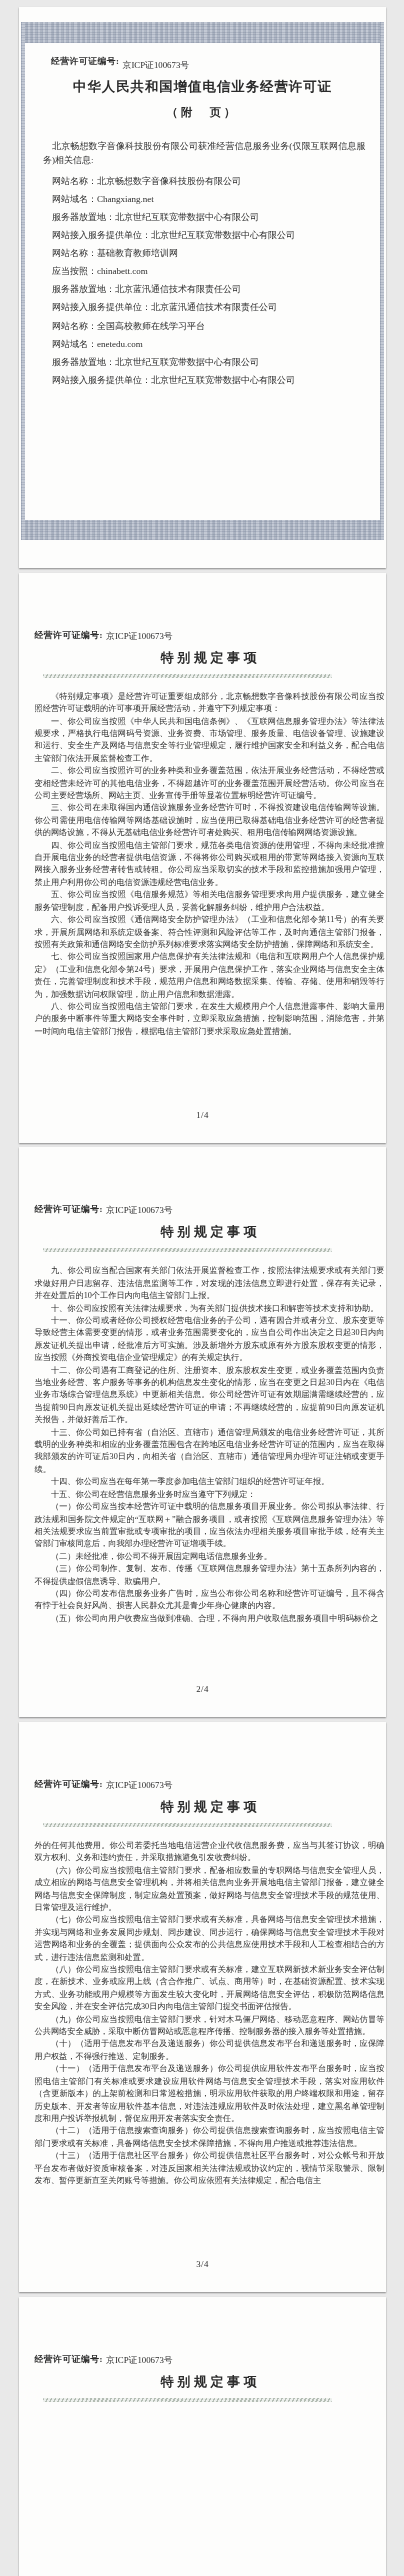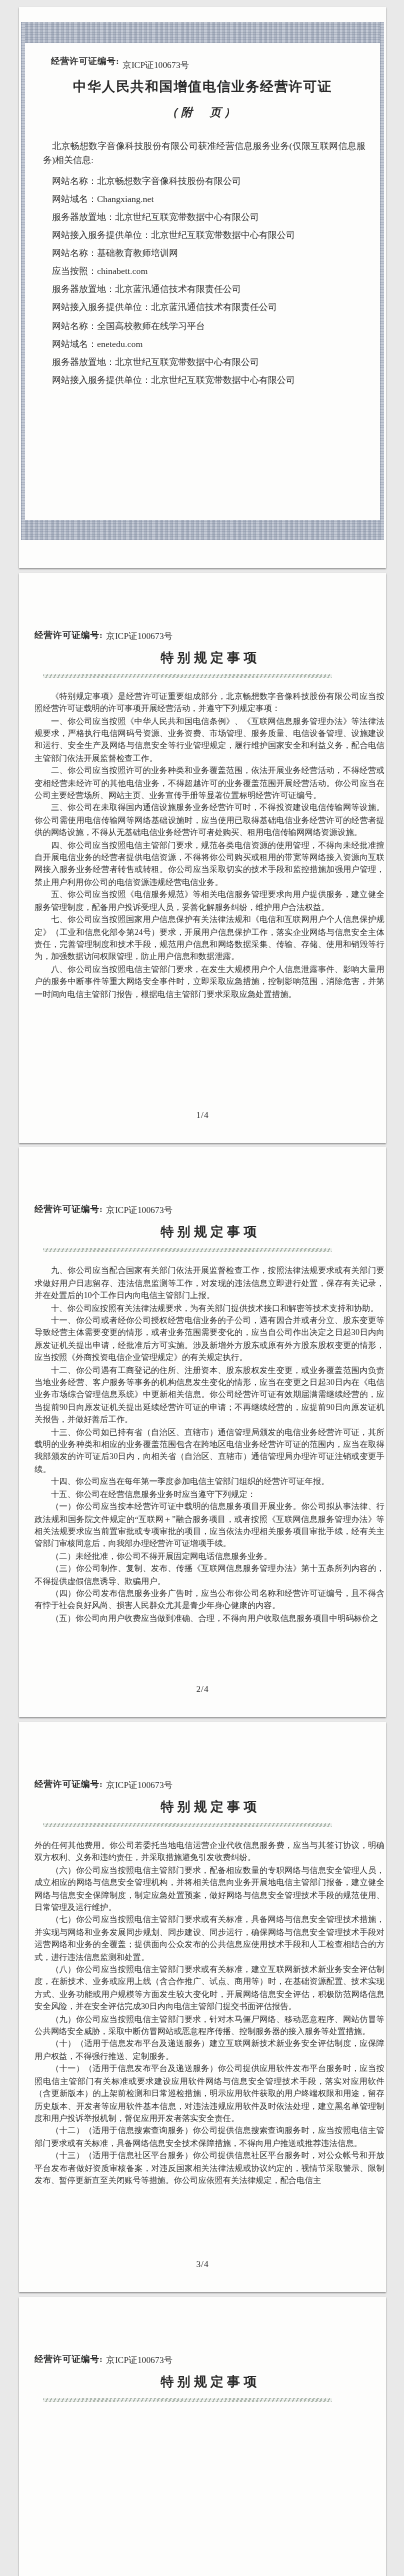--- a/index.html
+++ b/index.html
@@ -42,21 +42,21 @@
     letter-spacing:0;
   }
   .cover-title{
     position:absolute;top:71px;left:0;right:0;
     text-align:center;
     font-size:13.4px;font-weight:bold;letter-spacing:1px;
   }
   .cover-subtitle{
     position:absolute;top:98px;left:0;right:0;
     text-align:center;
-    font-size:11.3px;font-weight:bold;letter-spacing:3.1px;font-style:italic;
+    font-size:11.3px;font-weight:bold;letter-spacing:3.1px;
   }
   .cover-body{
     position:absolute;top:133px;left:24px;right:20.6px;
   }
   .cover-intro{
     margin:0 0 7.2px 0;
     font-size:9px;line-height:1.55;
     text-indent:1em;text-align:justify;
   }
   .cover-line{
@@ -144,20 +144,21 @@
     </div>
     <div class="prov-title">特别规定事项</div>
     <div class="wavy"></div>
     <div class="prov-body">
           <p>《特别规定事项》是经营许可证重要组成部分，北京畅想数字音像科技股份有限公司应当按照经营许可证载明的许可事项开展经营活动，并遵守下列规定事项：</p>
           <p>一、你公司应当按照《中华人民共和国电信条例》、《互联网信息服务管理办法》等法律法规要求，严格执行电信网码号资源、业务资费、市场管理、服务质量、电信设备管理、设施建设和运行、安全生产及网络与信息安全等行业管理规定，履行维护国家安全和利益义务，配合电信主管部门依法开展监督检查工作。</p>
           <p>二、你公司应当按照许可的业务种类和业务覆盖范围，依法开展业务经营活动，不得经营或变相经营未经许可的其他电信业务，不得超越许可的业务覆盖范围开展经营活动。你公司应当在公司主要经营场所、网站主页、业务宣传手册等显著位置标明经营许可证编号。</p>
           <p>三、你公司在未取得国内通信设施服务业务经营许可时，不得投资建设电信传输网等设施。你公司需使用电信传输网等网络基础设施时，应当使用已取得基础电信业务经营许可的经营者提供的网络设施，不得从无基础电信业务经营许可者处购买、租用电信传输网网络资源设施。</p>
           <p>四、你公司应当按照电信主管部门要求，规范各类电信资源的使用管理，不得向未经批准擅自开展电信业务的经营者提供电信资源，不得将你公司购买或租用的带宽等网络接入资源向互联网接入服务业务经营者转售或转租。你公司应当采取切实的技术手段和监控措施加强用户管理，禁止用户利用你公司的电信资源违规经营电信业务。</p>
           <p>五、你公司应当按照《电信服务规范》等相关电信服务管理要求向用户提供服务，建立健全服务管理制度，配备用户投诉受理人员，妥善化解服务纠纷，维护用户合法权益。</p>
+          <p>六、你公司应当按照《通信网络安全防护管理办法》（工业和信息化部令第11号）的有关要求，开展所属网络和系统定级备案、符合性评测和风险评估等工作，及时向通信主管部门报备，按照有关政策和通信网络安全防护系列标准要求落实网络安全防护措施，保障网络和系统安全。</p>
           <p>七、你公司应当按照国家用户信息保护有关法律法规和《电信和互联网用户个人信息保护规定》（工业和信息化部令第24号）要求，开展用户信息保护工作，落实企业网络与信息安全主体责任，完善管理制度和技术手段，规范用户信息和网络数据采集、传输、存储、使用和销毁等行为，加强数据访问权限管理，防止用户信息和数据泄露。</p>
           <p>八、你公司应当按照电信主管部门要求，在发生大规模用户个人信息泄露事件、影响大量用户的服务中断事件等重大网络安全事件时，立即采取应急措施，控制影响范围，消除危害，并第一时间向电信主管部门报告，根据电信主管部门要求采取应急处置措施。</p>
         </div>
     <div class="page-num">1/4</div>
   </div>
 
   <div class="page page-prov">
     <div class="prov-license">
       <span>经营许可证编号:</span><span class="num">京ICP证100673号</span>
     </div>
@@ -185,21 +186,21 @@
       <span>经营许可证编号:</span><span class="num">京ICP证100673号</span>
     </div>
     <div class="prov-title">特别规定事项</div>
     <div class="wavy"></div>
     <div class="prov-body">
           <p class="cont">外的任何其他费用。你公司若委托当地电信运营企业代收信息服务费，应当与其签订协议，明确双方权利、义务和违约责任，并采取措施避免引发收费纠纷。</p>
           <p>（六）你公司应当按照电信主管部门要求，配备相应数量的专职网络与信息安全管理人员，成立相应的网络与信息安全管理机构，并将相关信息向业务开展地电信主管部门报备，建立健全网络与信息安全保障制度，制定应急处置预案，做好网络与信息安全管理技术手段的规范使用、日常管理及运行维护。</p>
           <p>（七）你公司应当按照电信主管部门要求或有关标准，具备网络与信息安全管理技术措施，并实现与网络和业务发展同步规划、同步建设、同步运行，确保网络与信息安全管理技术手段对运营网络和业务的全覆盖；提供面向公众发布的公共信息应使用技术手段和人工检查相结合的方式，进行违法信息监测和处置。</p>
           <p>（八）你公司应当按照电信主管部门要求或有关标准，建立互联网新技术新业务安全评估制度，在新技术、业务或应用上线（含合作推广、试点、商用等）时，在基础资源配置、技术实现方式、业务功能或用户规模等方面发生较大变化时，开展网络信息安全评估，积极防范网络信息安全风险，并在安全评估完成30日内向电信主管部门提交书面评估报告。</p>
           <p>（九）你公司应当按照电信主管部门要求，针对木马僵尸网络、移动恶意程序、网站仿冒等公共网络安全威胁，采取中断仿冒网站或恶意程序传播、控制服务器的接入服务等处置措施。</p>
-          <p>（十）（适用于信息发布平台及递送服务）建立互联网新技术新业务安全评估制度，应保障用户权益，不得强行推送、定制服务。</p>
+          <p>（十）（适用于信息发布平台及递送服务）你公司提供信息发布平台和递送服务时，应保障用户权益，不得强行推送、定制服务。</p>
           <p>（十一）（适用于信息发布平台及递送服务）你公司提供应用软件发布平台服务时，应当按照电信主管部门有关标准或要求建设应用软件网络与信息安全管理技术手段，落实对应用软件（含更新版本）的上架前检测和日常巡检措施，明示应用软件获取的用户终端权限和用途，留存历史版本、开发者等应用软件基本信息，对违法违规应用软件及时依法处理，建立黑名单管理制度和用户投诉举报机制，督促应用开发者落实安全责任。</p>
           <p>（十二）（适用于信息搜索查询服务）你公司提供信息搜索查询服务时，应当按照电信主管部门要求或有关标准，具备网络信息安全技术保障措施，不得向用户推送或推荐违法信息。</p>
           <p>（十三）（适用于信息社区平台服务）你公司提供信息社区平台服务时，对公众帐号和开放平台发布者做好资质审核备案，对违反国家相关法律法规或协议约定的，视情节采取警示、限制发布、暂停更新直至关闭账号等措施。你公司应依照有关法律规定，配合电信主</p>
         </div>
     <div class="page-num">3/4</div>
   </div>
 
   <div class="page page-prov">
     <div class="prov-license">
       <span>经营许可证编号:</span><span class="num">京ICP证100673号</span>

